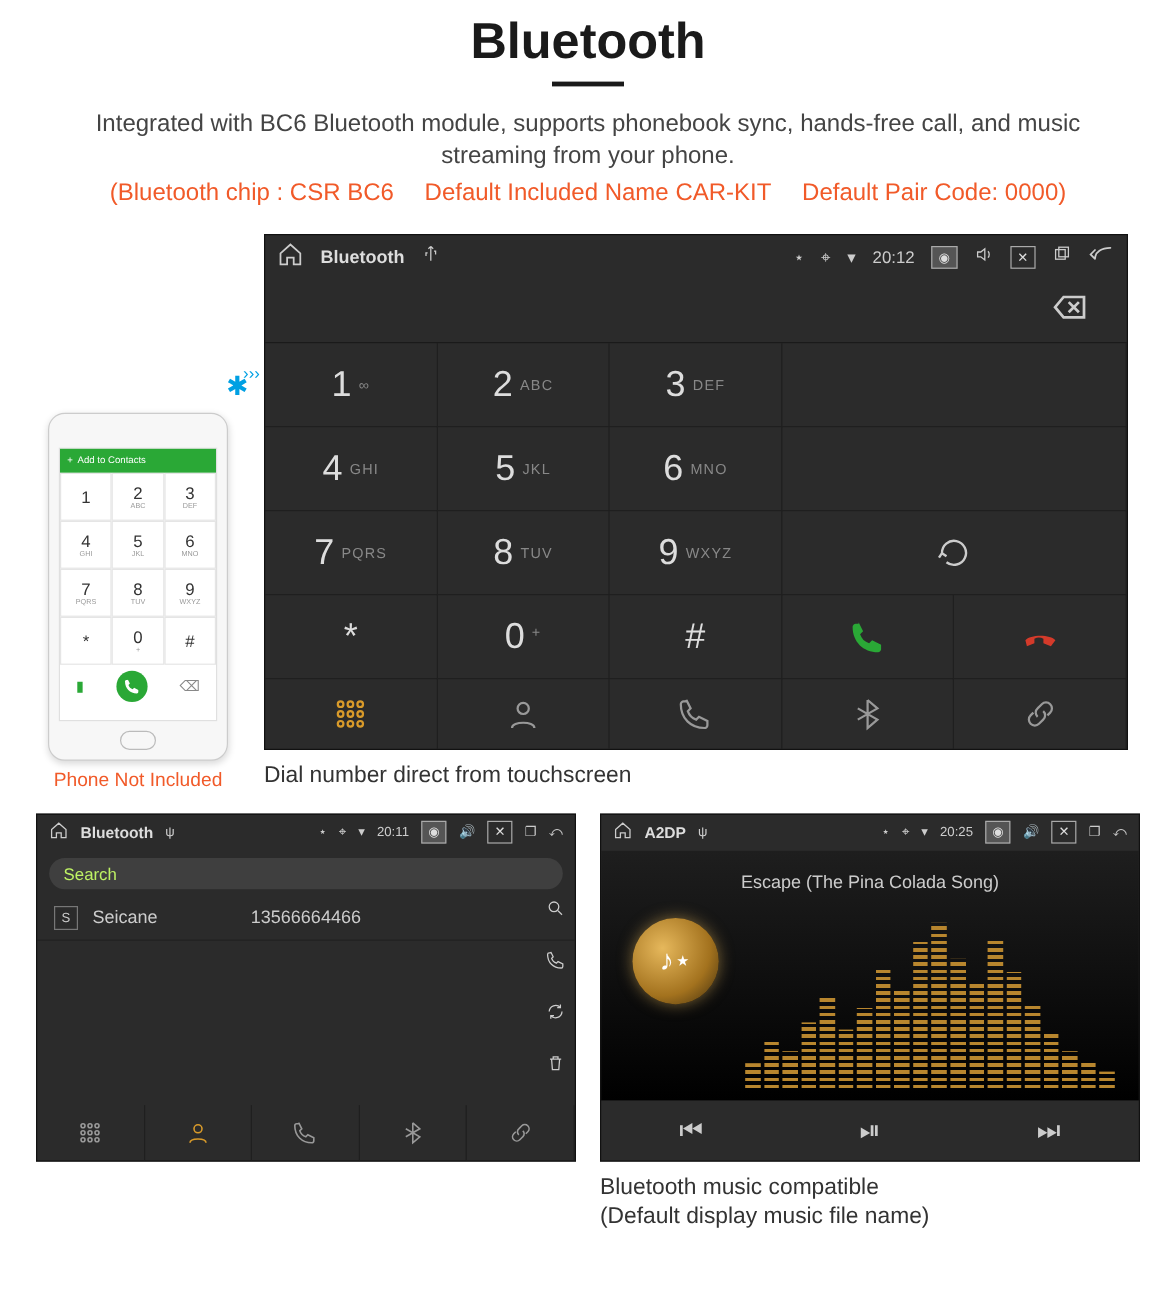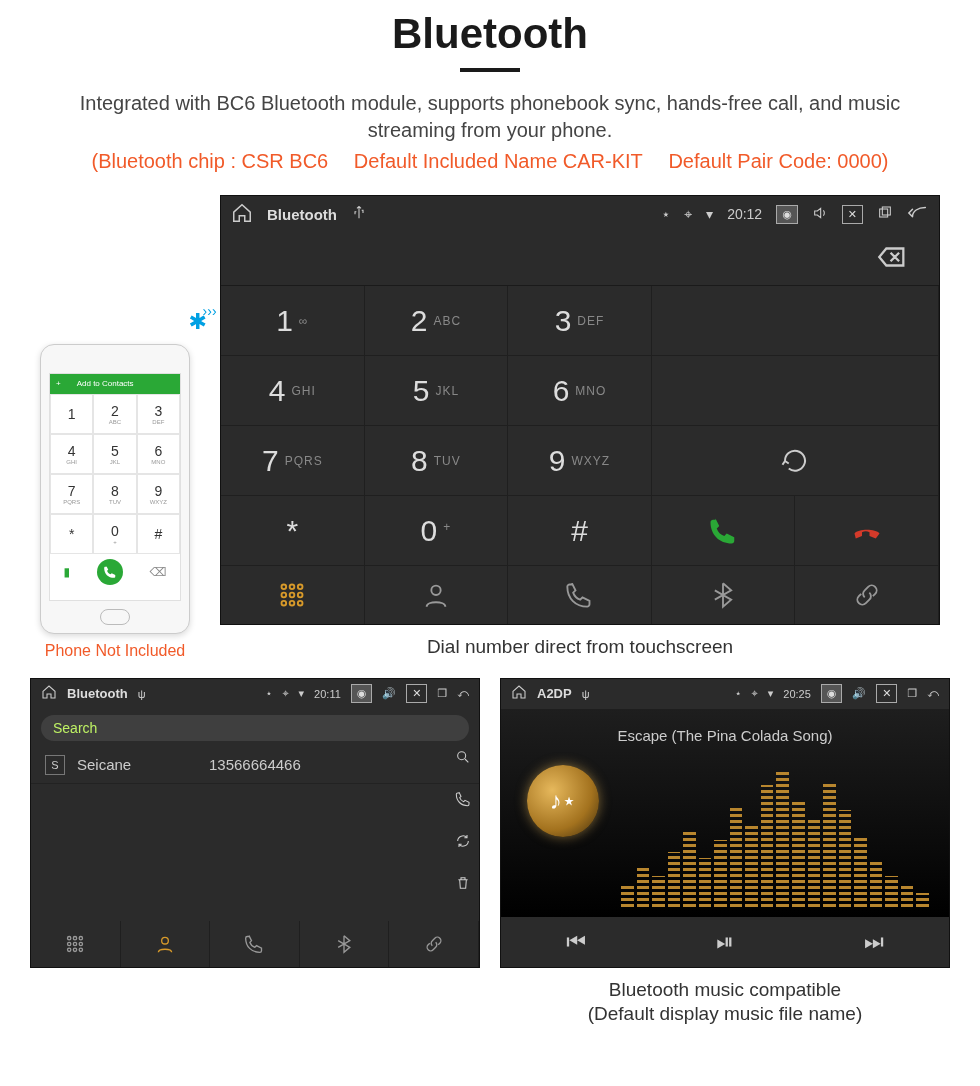--- a/index.html
+++ b/index.html
@@ -142,21 +142,21 @@
   .dkey.wide { grid-column: span 2; }
   .bottom-nav {
     height:58px; display:flex;
   }
   .bnav {
     flex:1;display:flex;align-items:center;justify-content:center;
     font-size:24px;color:#999;
     border-right:1px solid #1f1f1f;
   }
   .bnav.active{ color:#d89a2a; }
-  .caption { text-align:center; font-size:19px; color:#333; margin-top:10px; line-height:1.3;}
+  .caption { font-size:19px; color:#333; margin-top:10px; line-height:1.3;}
   
   .bottom-row {
     display:flex; gap:20px; padding: 18px 30px 0 30px;
   }
   .panel-col { flex:1; }
   .panel-small { height:290px; background:#2b2b2b; border:1px solid #111; display:flex; flex-direction:column;}
   .panel-small .device-statusbar { height:30px; font-size:13px; gap:10px;}
   .panel-small .device-statusbar .sb-ic{font-size:11px;}
   .search-row { padding:6px 10px; display:flex; align-items:center; gap:10px;}
   .search-box { flex:1; background:#3f3f3f; border-radius:14px; color:#bef264; font-size:14px; padding:5px 12px;}
@@ -211,21 +211,21 @@
 
 <div class="main-row">
   <div class="phone-col">
     <div class="phone">
       <div class="bt-deco">
         <span>✱</span><span class="waves">›››</span>
       </div>
       <div class="phone-screen">
         <div class="phone-top">
           <span>+</span>
-          <span style="margin-left:16px;">Add to Contacts</span>
+          <span style="margin-left:4px;">Add to Contacts</span>
         </div>
         <div class="phone-keypad" id="phone-keypad">
             <div class="phone-key">
               <span>1</span>
               <small></small>
             </div>
             <div class="phone-key">
               <span>2</span>
               <small>ABC</small>
             </div>

